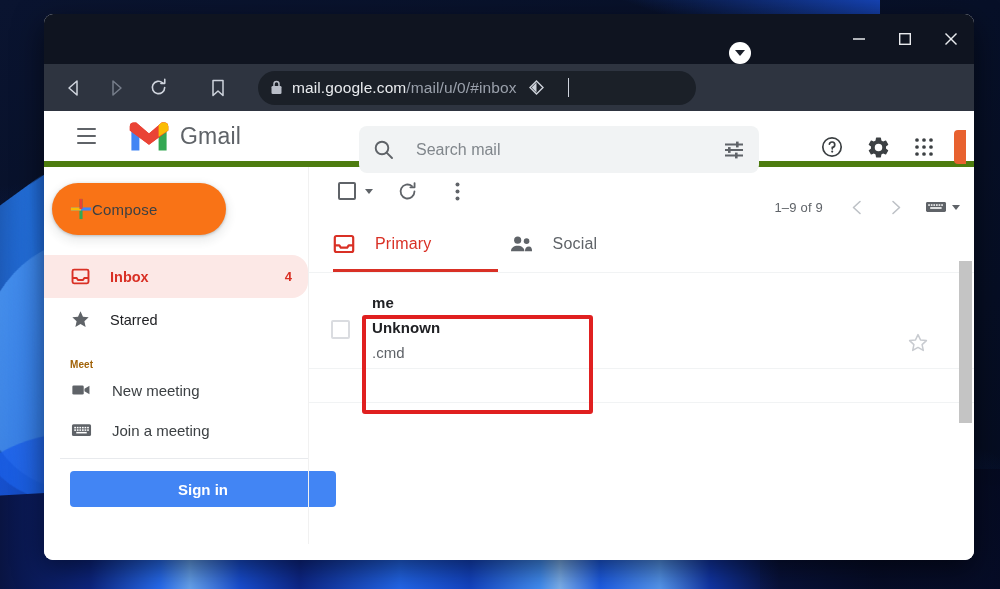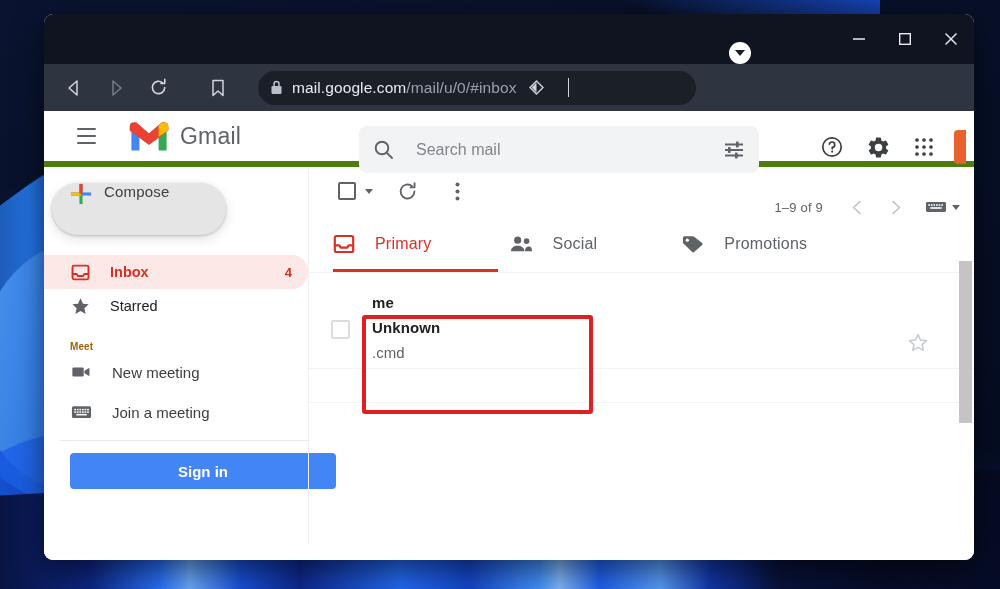--- a/index.html
+++ b/index.html
@@ -178,31 +178,31 @@
     background:#e8612f; margin-left:4px;
   }
 
   
   .gbody { display:flex; height:377px; }
 
   
   .sidebar { width:264px; padding-top:16px; position:relative; }
   .compose {
     margin-left:8px; width:174px; height:52px;
-    border-radius:26px; background:#e5e5e5;
+    border-radius:26px; background:#f97316;
     box-shadow:0 1px 3px rgba(60,64,67,.3), 0 4px 8px 3px rgba(60,64,67,.09);
-    display:flex; gap:12px; padding-left:18px;
+    display:flex; align-items:center; gap:0; padding-left:18px;
     cursor:pointer;
   }
   .compose-plus { width:22px; height:22px; flex:none; }
   .compose-label { font-size:15px; color:#3c4043; letter-spacing:.2px; }
 
   .navlist { margin-top:20px; }
   .navitem {
-    height:34px; display:flex; align-items:center;
+    height:43px; display:flex; align-items:center;
     padding-left:26px; padding-right:16px;
     border-radius:0 16px 16px 0; gap:20px;
     font-size:14.5px; color:#202124; cursor:pointer;
   }
   .navitem.active { background:#fce8e6; color:#d93025; font-weight:bold; }
   .navitem .ni-icon { width:20px; height:20px; display:flex; align-items:center; justify-content:center; color:#5f6368; flex:none; }
   .navitem.active .ni-icon { color:#d93025; }
   .navitem .ni-label { flex:1; }
   .navitem .ni-count { font-size:13px; font-weight:bold; }
 
@@ -572,29 +572,20 @@
               <svg width="23" height="18" viewBox="0 0 24 18">
                 <circle cx="8" cy="5" r="3.7" fill="#5f6368"></circle>
                 <circle cx="17.3" cy="6" r="2.9" fill="#5f6368"></circle>
                 <path d="M1 16.5 c0-3.9 3.2-5.8 7-5.8 s7 1.9 7 5.8 z" fill="#5f6368"></path>
                 <path d="M15.6 16.5 c0-3.1 1.4-4.9 4.2-4.9 c2.3 0 3.2 1.8 3.2 4.9 z" fill="#5f6368"></path>
               </svg>
             </span>
             <span class="tlabel">Social</span>
           </div>
           <span class="tab-gap2"></span>
-          <div class="tab">
-            <span class="ticon">
-              <svg width="23" height="20" viewBox="0 0 24 20">
-                <path d="M2 3.4 A1.6 1.6 0 0 1 3.6 1.8 L12.4 1.8 a1.8 1.8 0 0 1 1.3 .55 L22.1 9 a1.5 1.5 0 0 1 0 2.1 l-8.4 7.2 a1.5 1.5 0 0 1 -2.1 0 L3.1 10 A1.8 1.8 0 0 1 2 8.6 Z" fill="#5f6368"></path>
-                <circle cx="6.6" cy="6" r="1.7" fill="#fff"></circle>
-              </svg>
-            </span>
-            <span class="tlabel">Promotions</span>
-          </div>
           <div class="tab-underline"></div>
         </div>
 
         <div class="mailrow">
           <span class="mcheck"></span>
           <span class="mtext">
             <div class="mline">me</div>
             <div class="mline">Unknown</div>
             <div class="msub">.cmd</div>
           </span>

